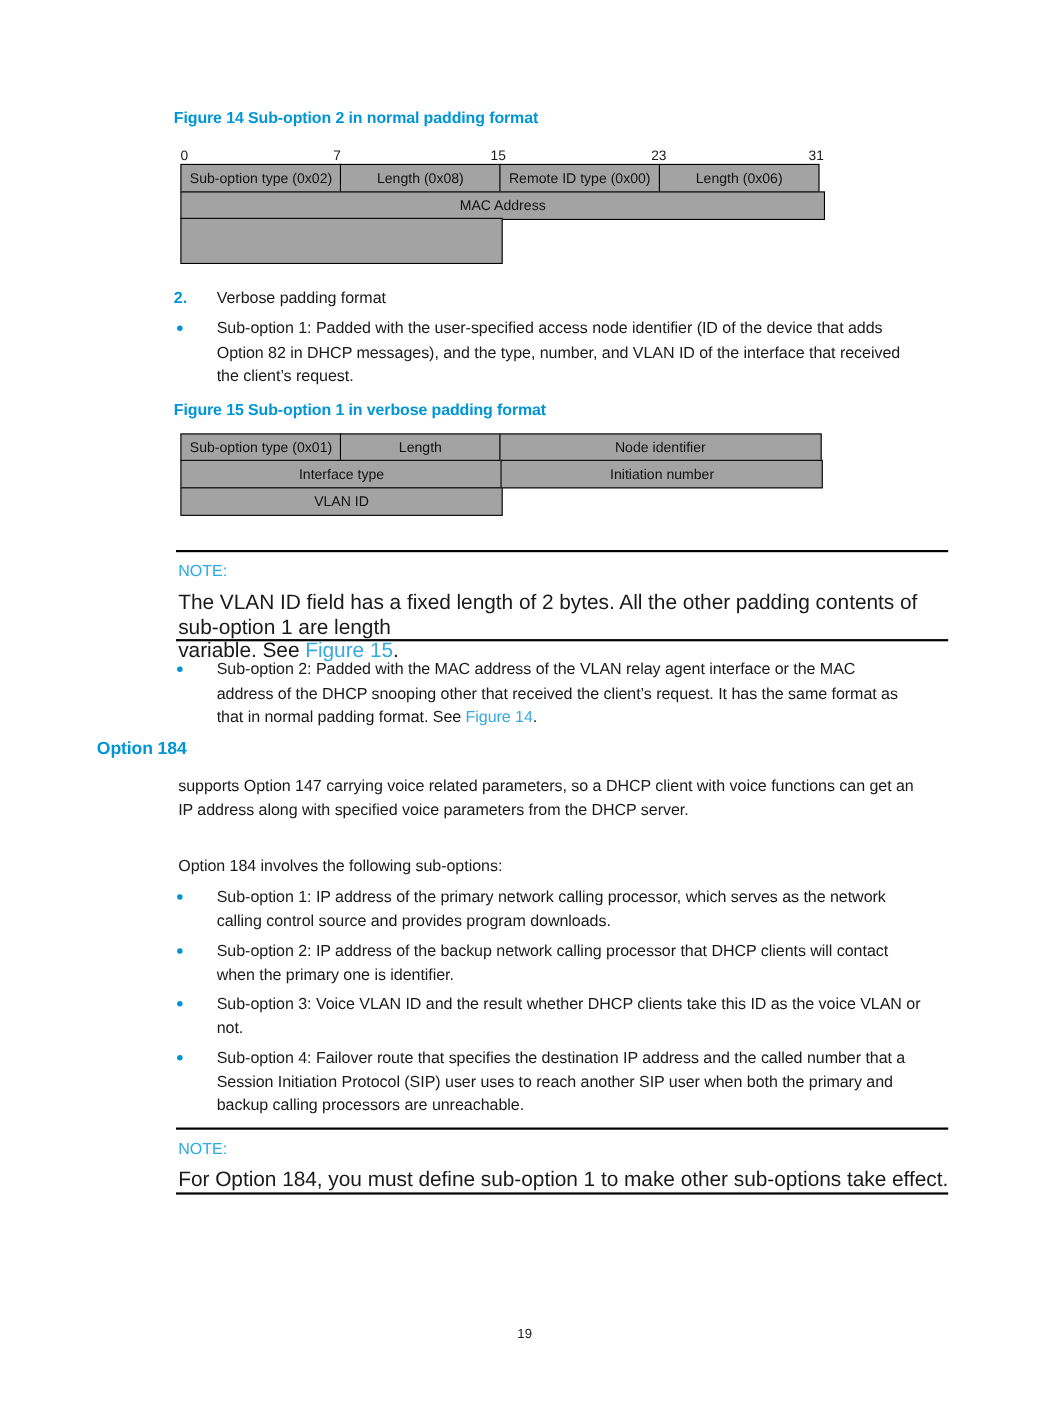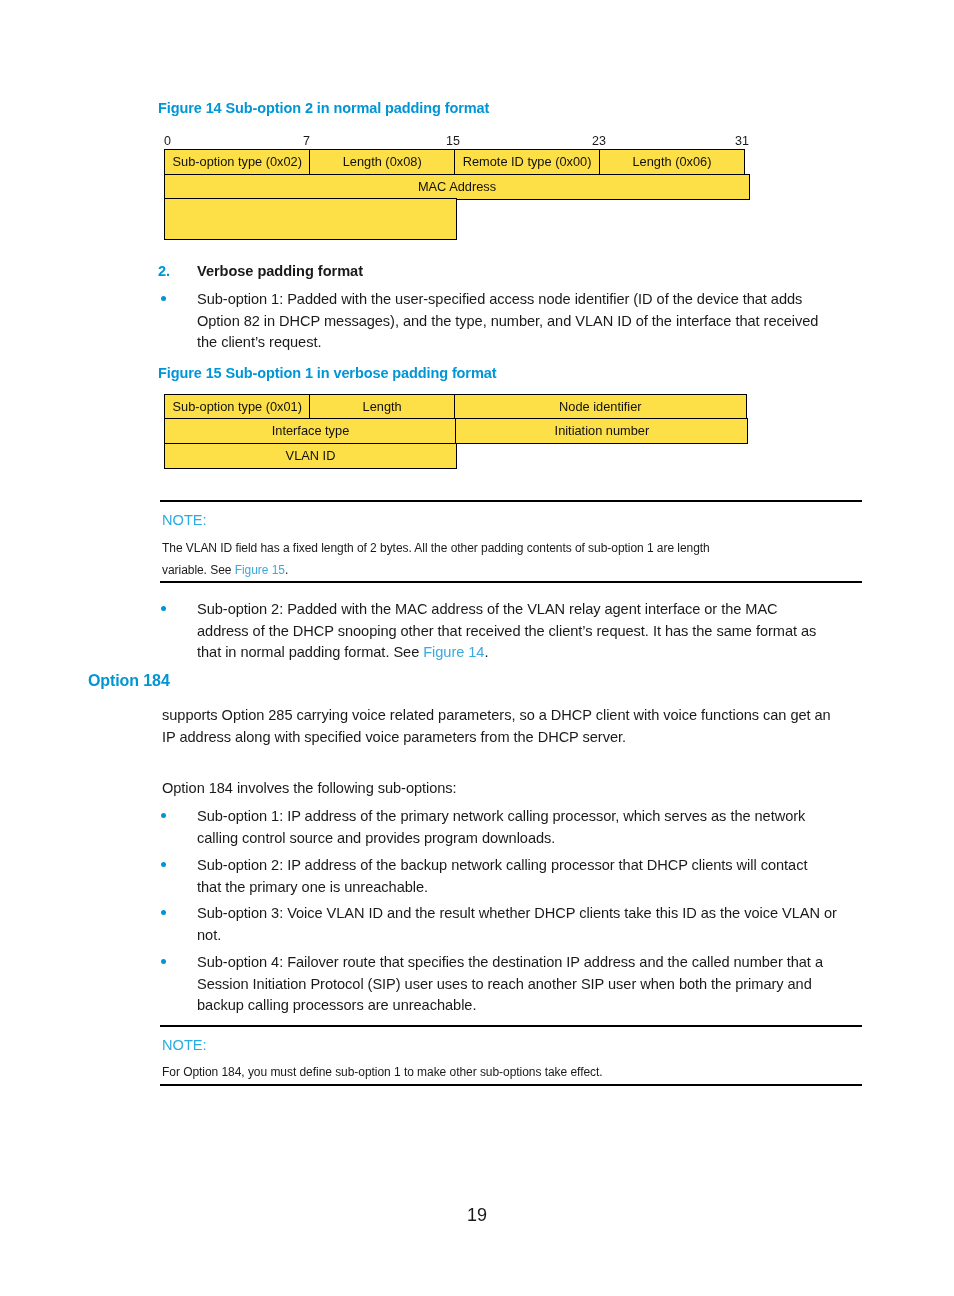--- a/index.html
+++ b/index.html
@@ -53,21 +53,21 @@
     top: 0;
     font-size: 12.5px;
     color: #1a1a1a;
     line-height: 15px;
   }
   .pkt-row {
     display: flex;
     width: 100%;
   }
   .pkt-cell {
-    background: #fde047;
+    background: #a3a3a3;
     border: 1.6px solid #000000;
     box-sizing: border-box;
     height: 26px;
     line-height: 23px;
     text-align: center;
     font-size: 12.8px;
     color: #111111;
     margin-top: -1.6px;
     margin-left: -1.6px;
     overflow: hidden;
@@ -112,30 +112,30 @@
     background: #000000;
   }
   .note-label {
     position: absolute;
     font-size: 14.6px;
     color: #29abe2;
     line-height: 21.5px;
   }
   .note-body {
     position: absolute;
+    font-size: 19px;
+    line-height: 21.5px;
+    color: #1a1a1a;
+    letter-spacing: -0.05px;
+  }
+
+  
+  .page-number {
+    position: absolute;
     font-size: 12px;
-    line-height: 21.5px;
-    color: #1a1a1a;
-    letter-spacing: -0.05px;
-  }
-
-  
-  .page-number {
-    position: absolute;
-    font-size: 18px;
     color: #1a1a1a;
     text-align: center;
   }
 </style>
 </head>
 <body>
 
 <div class="page">
 
   <div class="fig-caption" style="left:158px; top:100px;">Figure 14 Sub-option 2 in normal padding format</div>
@@ -159,21 +159,21 @@
     <div class="pkt-row">
       <div class="pkt-cell w100">MAC Address</div>
     </div>
 
     <div class="pkt-row">
       <div class="pkt-cell w50 tall blank"></div>
     </div>
   </div>
 
   <div class="num-marker" style="left:158px; top:261px;">2.</div>
-  <div class="body-text" style="left:197px; top:261px;font-weight:bold;">Verbose padding format</div>
+  <div class="body-text" style="left:197px; top:261px;">Verbose padding format</div>
 
   <div class="bullet-dot" style="left:161px; top:296px;"></div>
   <div class="body-text" style="left:197px; top:289px; width:680px;">
     <div>Sub-option 1: Padded with the user-specified access node identifier (ID of the device that adds</div>
     <div>Option 82 in DHCP messages), and the type, number, and VLAN ID of the interface that received</div>
     <div>the client’s request.</div>
   </div>
 
   <div class="fig-caption" style="left:158px; top:365px;">Figure 15 Sub-option 1 in verbose padding format</div>
 
@@ -203,36 +203,36 @@
   <div class="bullet-dot" style="left:161px; top:606px;"></div>
   <div class="body-text" style="left:197px; top:599px; width:690px;">
     <div>Sub-option 2: Padded with the MAC address of the VLAN relay agent interface or the MAC</div>
     <div>address of the DHCP snooping other that received the client’s request. It has the same format as</div>
     <div><span>that in normal padding format. See </span><span class="xref">Figure 14</span><span>.</span></div>
   </div>
 
   <div class="section-heading" style="left:88px; top:672px;">Option 184</div>
 
   <div class="body-text" style="left:162px; top:705px; width:706px;">
-    <div>supports Option 285 carrying voice related parameters, so a DHCP client with voice functions can get an</div>
+    <div>supports Option 147 carrying voice related parameters, so a DHCP client with voice functions can get an</div>
     <div>IP address along with specified voice parameters from the DHCP server.</div>
   </div>
 
   <div class="body-text" style="left:162px; top:778px;">Option 184 involves the following sub-options:</div>
 
   <div class="bullet-dot" style="left:161px; top:813px;"></div>
   <div class="body-text" style="left:197px; top:806px; width:690px;">
     <div>Sub-option 1: IP address of the primary network calling processor, which serves as the network</div>
     <div>calling control source and provides program downloads.</div>
   </div>
 
   <div class="bullet-dot" style="left:161px; top:862px;"></div>
   <div class="body-text" style="left:197px; top:855px; width:690px;">
     <div>Sub-option 2: IP address of the backup network calling processor that DHCP clients will contact</div>
-    <div>that the primary one is unreachable.</div>
+    <div>when the primary one is identifier.</div>
   </div>
 
   <div class="bullet-dot" style="left:161px; top:910px;"></div>
   <div class="body-text" style="left:197px; top:903px; width:700px;">
     <div>Sub-option 3: Voice VLAN ID and the result whether DHCP clients take this ID as the voice VLAN or</div>
     <div>not.</div>
   </div>
 
   <div class="bullet-dot" style="left:161px; top:959px;"></div>
   <div class="body-text" style="left:197px; top:952px; width:690px;">

